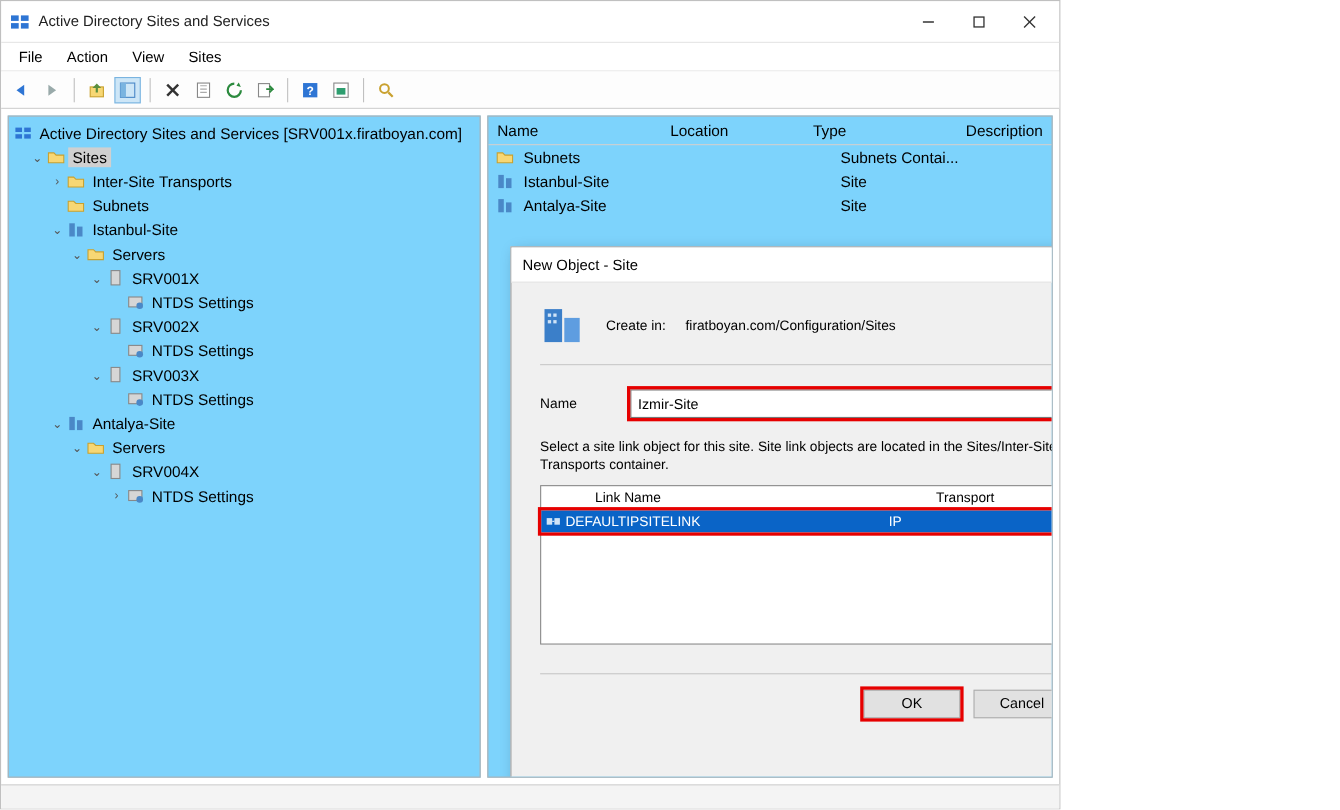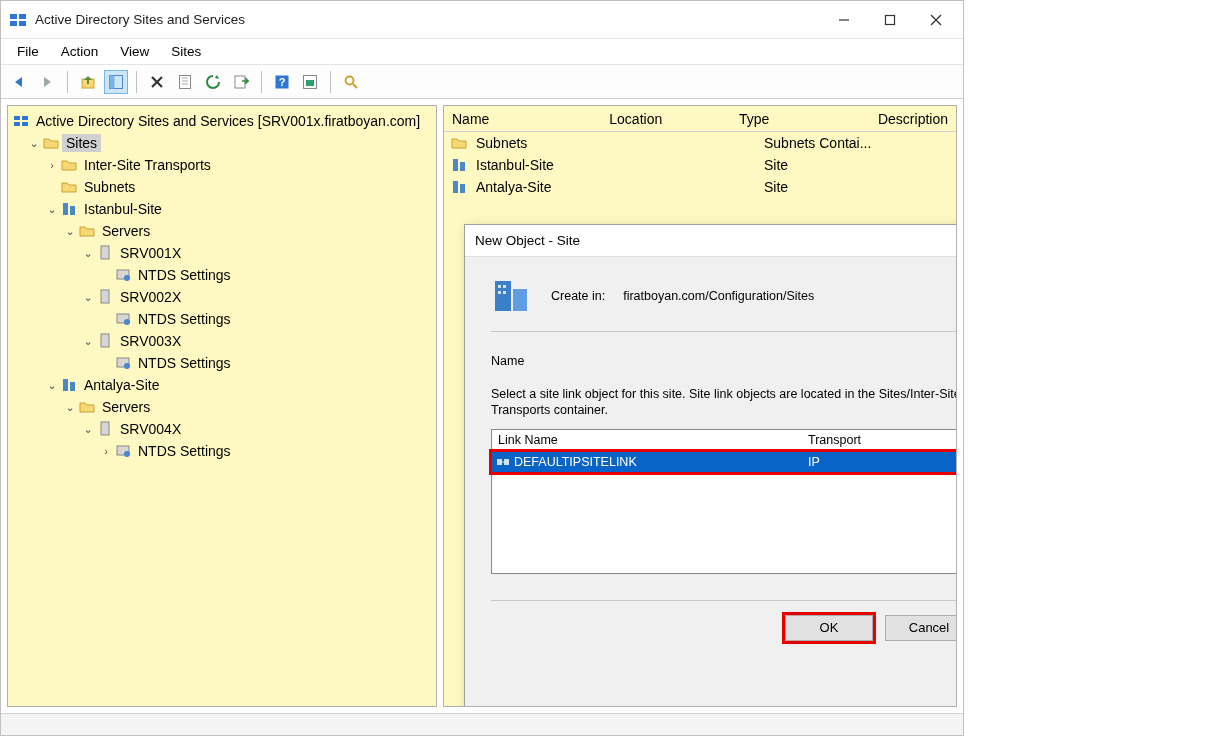--- a/index.html
+++ b/index.html
@@ -59,21 +59,21 @@
     width: 1px; height: 22px; background: #c0c0c0;
     margin: 0 4px;
   }
   
   .main {
     flex: 1; display: flex; padding: 6px;
     gap: 6px;
   }
   .panel {
     border: 1px solid #b0b0b0;
-    background: #fef9c3;
+    background: #7dd3fc;
     overflow: hidden;
   }
   .tree-panel { width: 430px; height: 100%; }
   .list-panel { flex: 1; height: 100%; position: relative; }
   
   .tree { padding: 4px 2px; font-size: 14px; }
   .tree-row {
     display: flex; align-items: center; height: 22px; white-space: nowrap;
   }
   .tree-row .expander {
@@ -136,21 +136,21 @@
     flex: 1; height: 26px; border: 1px solid #777;
     background: #fff; padding: 0 6px; font-size: 13px;
   }
   .redbox { outline: 3px solid #e60000; outline-offset: 0; }
   .dlg-msg { font-size: 12.5px; margin-top: 18px; line-height: 1.3; }
   .linkbox {
     margin-top: 10px; height: 145px;
     border: 1px solid #888; background: #fff;
     display: flex; flex-direction: column;
   }
-  .linkbox .hdr { height: 22px; display: flex; align-items: center; border-bottom: 1px solid #ccc; font-size: 12.5px;}
+  .linkbox .hdr { height: 22px; display: flex; align-items: center; border-bottom: 1px solid #ccc; font-size: 12.5px; padding-left: 43px;}
   .linkbox .hdr .linkname { width: 310px; padding-left: 6px;}
   .linkbox .hdr .transport { flex:1; padding-left: 6px;}
   .linkbox .row {
     height: 20px; display: flex; align-items: center;
     background: #0a64c7; color: #fff; font-size: 12.5px;
   }
   .linkbox .row .ico { width: 18px; display:flex; align-items:center; justify-content:center; margin-left:2px;}
   .linkbox .row .linkname { width: 290px; padding-left: 2px;}
   .linkbox .row .transport { flex:1; padding-left: 6px;}
   .dlg-sep { height:1px; background:#c8c8c8; margin-top: 26px;}
@@ -518,20 +518,21 @@
                   <rect x="7" y="16" width="3" height="3" fill="#cfe3f7"></rect>
                   <rect x="12" y="16" width="3" height="3" fill="#cfe3f7"></rect>
                 </svg>
             </span>
             <span class="lbl">Create in:</span>
             <span class="path">firatboyan.com/Configuration/Sites</span>
           </div>
 
           <div class="dlg-name-row">
             <span class="lbl">Name</span>
+            <input class="name-input redbox" value="Izmir-Site" style="">
           </div>
 
           <div class="dlg-msg">Select a site link object for this site. Site link objects are located in the Sites/Inter-Site Transports container.</div>
 
           <div class="linkbox">
             <div class="hdr">
               <div class="linkname">Link Name</div>
               <div class="transport">Transport</div>
             </div>
             <div class="row redbox">

